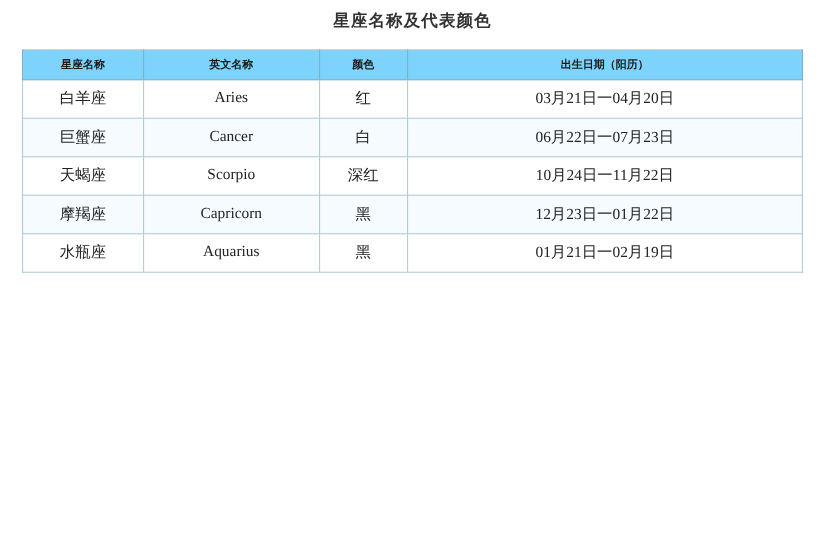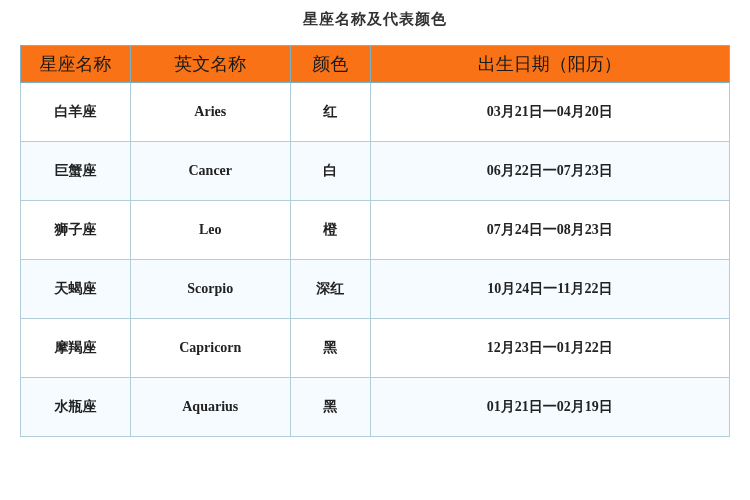--- a/index.html
+++ b/index.html
@@ -29,37 +29,36 @@
       letter-spacing: 1px;
     }
 
     table {
       width: 710px;
       border-collapse: collapse;
       border: 1px solid #7ab3c8;
     }
 
     thead tr th {
-      background-color: #f97316;
+      background-color: #7dd3fc;
       color: #1a1a1a;
       border: 1px solid #7ab3c8;
       padding: 6px 10px;
       text-align: center;
-      font-weight: normal;
-      font-size: 18px;
+      font-weight: bold;
+      font-size: 10px;
     }
 
     tbody tr td {
       border: 1px solid #b0cdd8;
-      padding: 20px 10px;
+      padding: 8px 10px;
       text-align: center;
       color: #222;
       font-size: 14px;
       background-color: #ffffff;
-      font-weight: bold;
     }
 
     tbody tr:nth-child(even) td {
       background-color: #f5fbff;
     }
 
     .col-name { width: 110px; }
     .col-en   { width: 160px; }
     .col-color{ width: 80px; }
     .col-date { width: 360px; }
@@ -85,26 +84,20 @@
         <td>红</td>
         <td>03月21日一04月20日</td>
       </tr>
       <tr>
         <td>巨蟹座</td>
         <td>Cancer</td>
         <td>白</td>
         <td>06月22日一07月23日</td>
       </tr>
       <tr>
-        <td>狮子座</td>
-        <td>Leo</td>
-        <td>橙</td>
-        <td>07月24日一08月23日</td>
-      </tr>
-      <tr>
         <td>天蝎座</td>
         <td>Scorpio</td>
         <td>深红</td>
         <td>10月24日一11月22日</td>
       </tr>
       <tr>
         <td>摩羯座</td>
         <td>Capricorn</td>
         <td>黑</td>
         <td>12月23日一01月22日</td>

